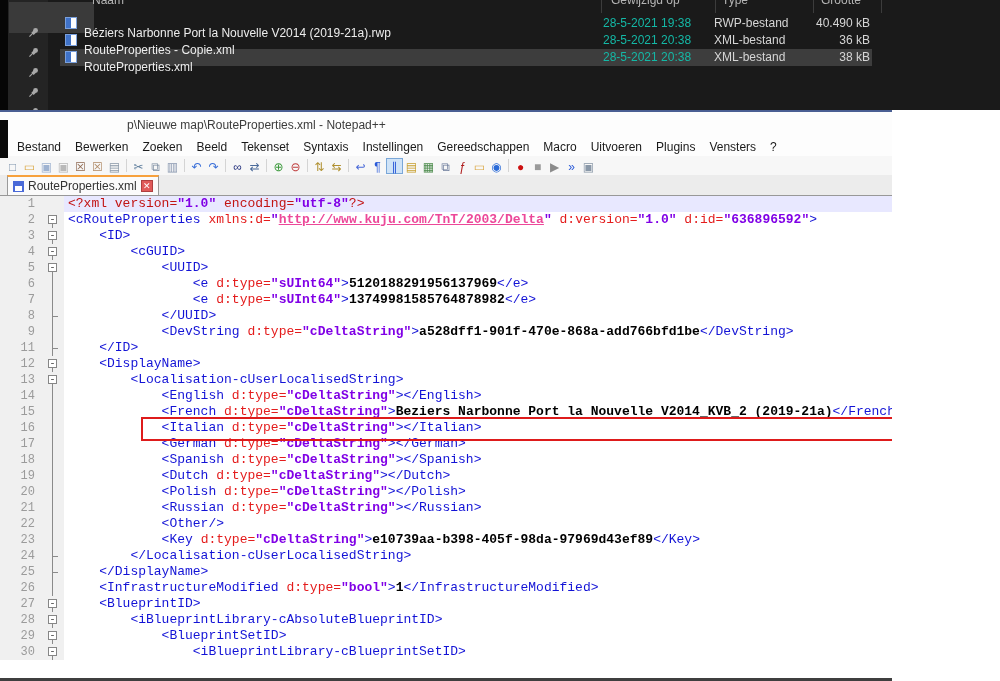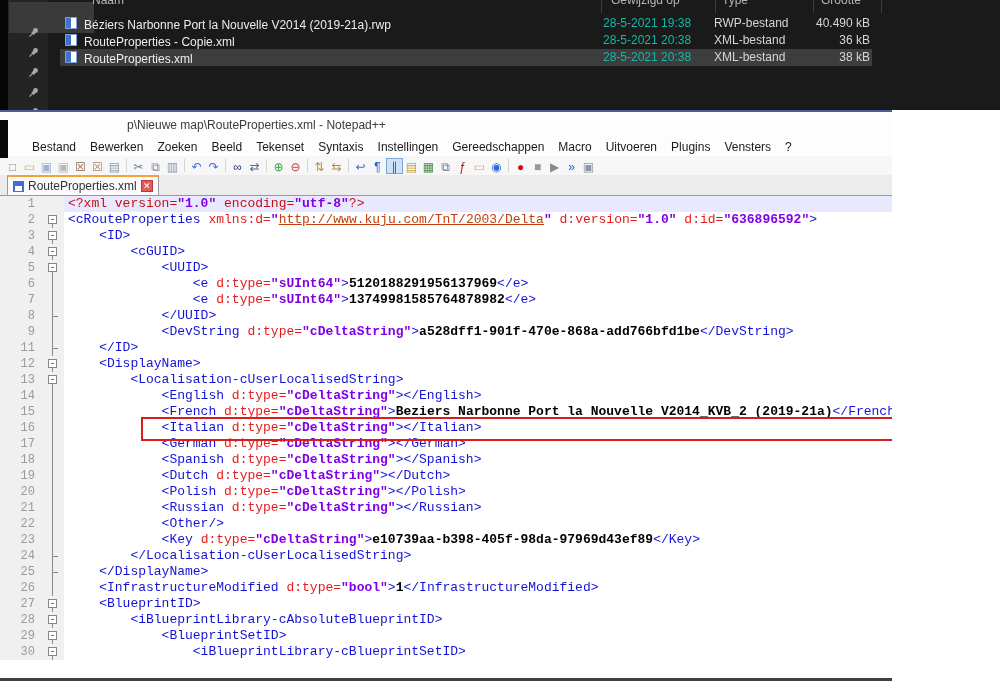--- a/index.html
+++ b/index.html
@@ -17,31 +17,31 @@
   .colh{position:absolute;top:-7px;font-size:12px;color:#b5b5b5;white-space:nowrap;}
   .colh0{left:84px}.colh1{left:603px}.colh2{left:714px}.colh3{left:813px}
   .hsep{position:absolute;top:0;width:1px;height:13px;background:#3c3c3c;}
   .hsep1{left:593px}.hsep2{left:707px}.hsep3{left:805px}.hsep4{left:873px}
   .rows{position:absolute;left:0;top:15px;width:1000px;}
   .file-row{position:relative;height:17px;font-size:12px;color:#ededed;}
   .file-row.selected::before{content:"";position:absolute;left:60px;right:128px;top:0;bottom:0;background:#3d3d3d;}
   .file-row > *{position:relative;z-index:1;}
   .ficon{position:absolute;left:65px;top:2px;width:12px;height:12px;background:#fdfdfd;border:1px solid #7aa0dc;box-sizing:border-box;}
   .ficon::before{content:"";position:absolute;left:0;top:0;width:5px;height:100%;background:#3f72c8;}
-  .c-name{position:absolute;left:84px;top:3px;white-space:nowrap;text-align:right;}
+  .c-name{position:absolute;left:84px;top:11px;white-space:nowrap;text-align:right;}
   .c-mod{position:absolute;left:603px;top:1px;color:#14b8a6;}
   .c-type{position:absolute;left:714px;top:1px;color:#d6d6d6;}
   .c-size{position:absolute;left:770px;top:1px;width:100px;text-align:right;color:#d6d6d6;}
 
   
   .npwin{position:absolute;left:0;top:110px;width:892px;height:571px;background:#fff;}
   .np-accent{height:2px;background:#4a5f93;}
   .titlebar{position:relative;height:26px;background:#fdfdfd;}
   .np-title{position:absolute;left:127px;top:6px;font-size:12px;color:#3c3c3c;white-space:nowrap;}
-  .menubar{height:18px;background:#fdfdfd;display:flex;align-items:center;padding-left:25px;}
+  .menubar{height:18px;background:#fdfdfd;display:flex;align-items:center;padding-left:10px;}
   .menu-item{font-size:12px;color:#1a1a1a;padding:1px 7px;white-space:nowrap;}
   .toolbar{height:19px;background:#f7f7f7;display:flex;align-items:center;padding-left:4px;}
   .tbi{width:17px;height:16px;font-size:12px;line-height:16px;text-align:center;border:1px solid transparent;box-sizing:border-box;}
   .tbi.active{background:#cfe3f7;border-color:#7aa7d8;}
   .tbsep{width:1px;height:13px;background:#d4d4d4;margin:0 3px;}
   .tabbar{height:21px;background:#ececec;border-bottom:1px solid #989898;display:flex;align-items:flex-end;box-sizing:border-box;}
   .tab{height:20px;margin-left:7px;background:#fbfbfb;border:1px solid #9a9a9a;border-bottom:none;border-top:2px solid #f7a13c;
        display:flex;align-items:center;gap:4px;padding:0 5px;box-sizing:border-box;}
   .tab-save{width:11px;height:11px;background:#4a6ad8;position:relative;}
   .tab-save::before{content:"";position:absolute;left:2px;top:5px;width:7px;height:5px;background:#fff;}
@@ -61,21 +61,21 @@
   .fold.f-box::before{content:"";position:absolute;left:10px;top:12px;bottom:0;width:1px;background:#8a8a8a;}
   .fbox{position:absolute;left:6px;top:3px;width:9px;height:9px;border:1px solid #868686;background:#fff;
         color:#505050;font:10px/7px "Liberation Mono",monospace;text-align:center;box-sizing:border-box;}
   .codetext{flex:1;font:13px/16px "Liberation Mono",monospace;white-space:pre;padding-left:4px;color:#000;}
   .code-line.current .codetext{background:#e8e8ff;}
   .tk-decl{color:#c21414;}
   .tk-tag{color:#1313d6;}
   .tk-attr{color:#e41c1c;}
   .tk-val{color:#8000e6;font-weight:bold;}
   .tk-txt{color:#000;font-weight:bold;}
-  .tk-url{color:#c2410c;font-weight:normal;text-decoration:underline;}
+  .tk-url{color:#ec4899;font-weight:bold;text-decoration:underline;}
   .annot{position:absolute;left:141px;top:221px;width:786px;height:24px;border:2px solid #de1b1b;pointer-events:none;box-sizing:border-box;}
   .right-strip{position:absolute;left:989px;top:0;width:5px;height:482px;background:#8f8f8f;}
   .np-bottom{position:absolute;left:0;bottom:0;width:100%;height:3px;background:#3f3f3f;}
 
   .np-lstrip{position:absolute;left:0;top:120px;width:8px;height:38px;background:#0a0a0a;z-index:6;}
 </style>
 </head>
 <body>
 
 <div class="screen">

